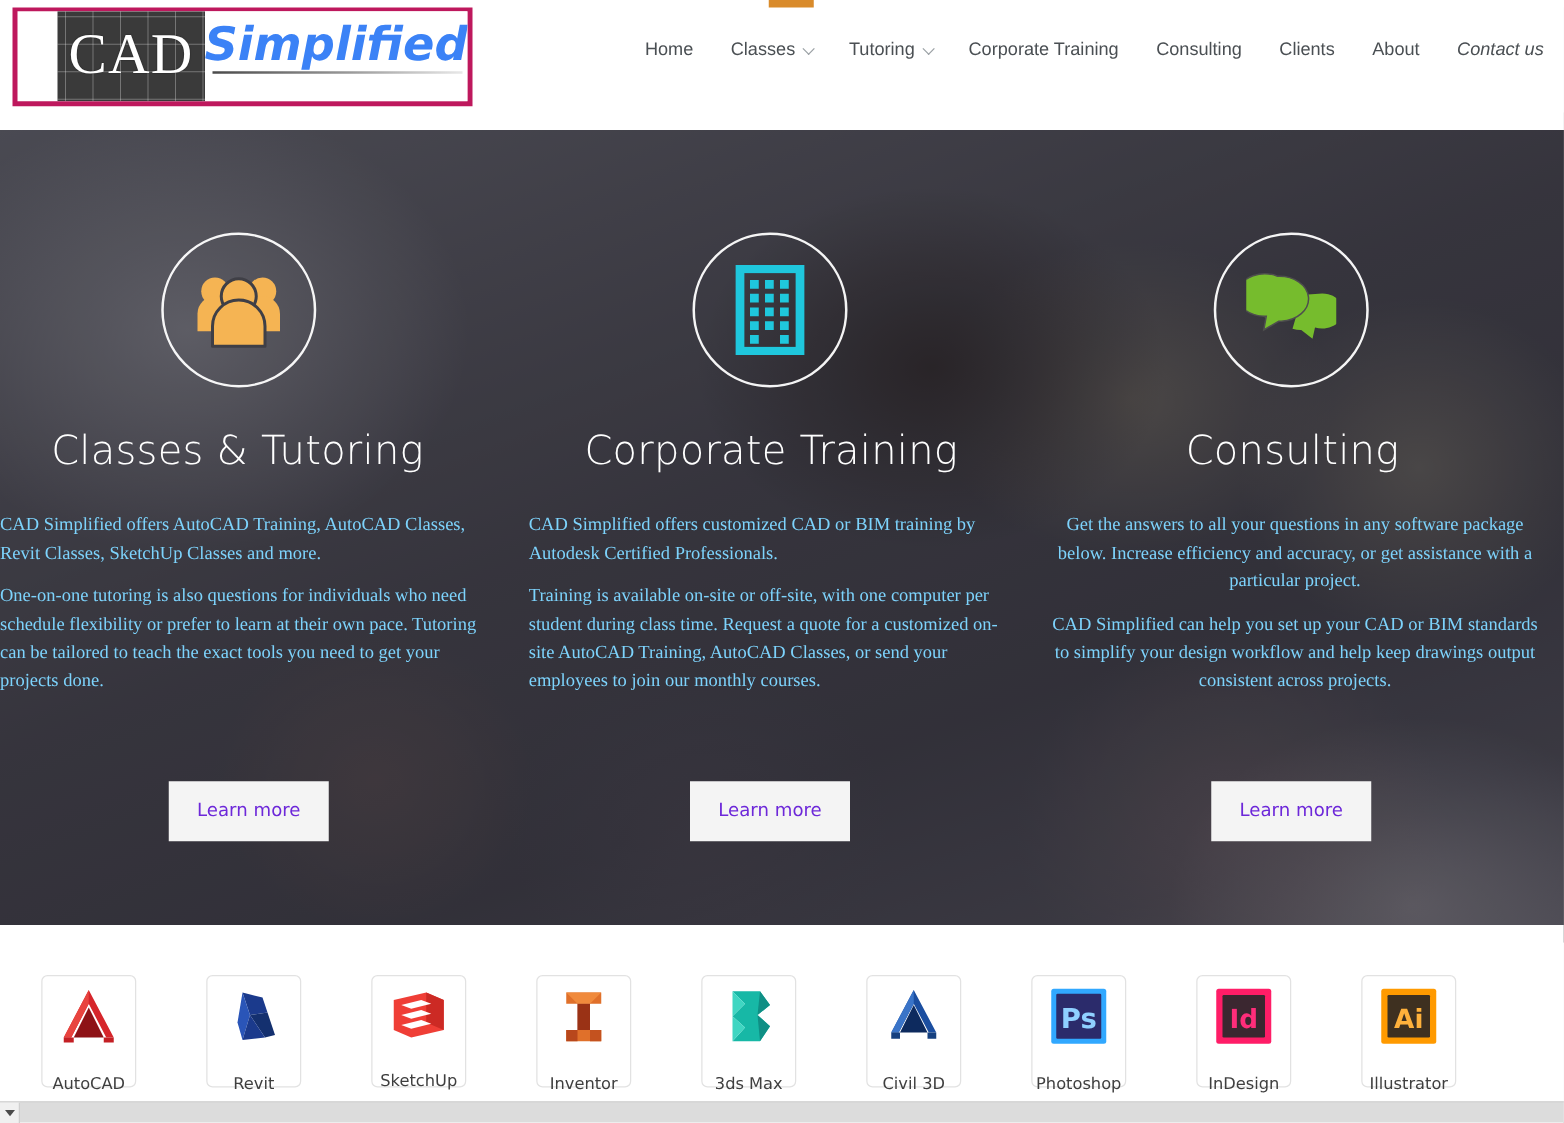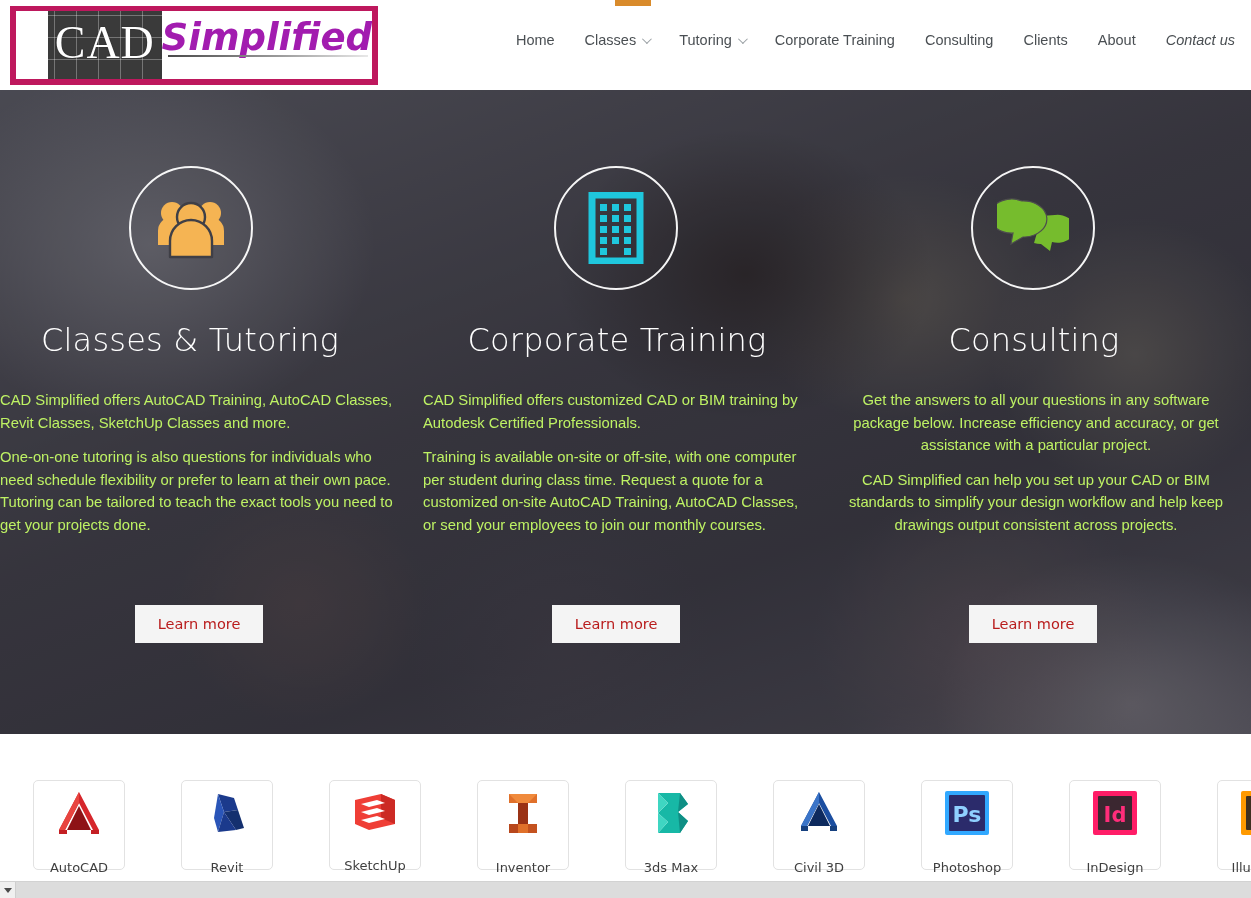--- a/index.html
+++ b/index.html
@@ -28,21 +28,21 @@
   .site-header {
     position: absolute; top: 0; left: 0;
     width: 1251px; height: 90px;
     background: #ffffff;
     z-index: 20;
   }
 
   .logo-box {
     position: absolute; left: 10px; top: 5px;
     width: 368px; height: 80px;
-    border: 6px solid #be185d;
+    border: 4px solid #be185d;
     display: flex;
     background: #ffffff;
     overflow: hidden;
     padding-left: 32px;
   }
   .logo-cad {
     width: 142px; height: 100%;
     background: #3a3a3a;
     position: relative;
     display: flex; align-items: center; justify-content: center;
@@ -65,21 +65,21 @@
     padding-bottom: 4px;
     text-shadow: 0 0 1px rgba(0,0,0,0.8);
   }
   .logo-simplified {
     flex: 1; position: relative;
     background: #ffffff;
     display: flex; align-items: flex-start; justify-content: center;
     padding-top: 8px;
   }
   .logo-simplified .simp-text {
-    color: #a21caf;
+    color: #3b82f6;
     font-family: "DejaVu Sans", sans-serif;
     font-weight: bold; font-style: italic;
     font-size: 37px;
     line-height: 1.05;
   }
   .logo-simplified .simp-rule {
     position: absolute; left: 6px; right: 4px; bottom: 22px;
     height: 2px;
     background: linear-gradient(to right, #4a4a4a 0%, #9a9a9a 55%, #e8e8e8 100%);
   }
@@ -102,21 +102,21 @@
   .chev {
     display: inline-block;
     width: 7px; height: 7px;
     border-right: 1.4px solid #9aa0a4;
     border-bottom: 1.4px solid #9aa0a4;
     transform: rotate(45deg) translateY(-2px);
   }
 
   
   .hero {
-    position: absolute; top: 84px; left: 0;
+    position: absolute; top: 104px; left: 0;
     width: 1251px; height: 650px;
     overflow: hidden;
     background: #45454a;
   }
   .hero-photo {
     position: absolute; inset: 0;
     background:
       radial-gradient(ellipse 260px 200px at 745px 190px, rgba(40,28,20,0.92) 0%, rgba(40,28,20,0.0) 72%),
       radial-gradient(ellipse 230px 180px at 905px 215px, rgba(150,135,96,0.55) 0%, rgba(150,135,96,0) 70%),
       radial-gradient(ellipse 200px 190px at 1135px 270px, rgba(158,144,108,0.5) 0%, rgba(158,144,108,0) 72%),
@@ -161,35 +161,35 @@
     font-size: 32px;
     font-weight: 300;
     letter-spacing: 0.2px;
     font-family: "DejaVu Sans", sans-serif;
   }
   .col-1 .col-title { left: -10px; }
 
   .col-body {
     position: absolute; top: 305px;
     width: 392px;
-    color: #bef264;
+    color: #7dd3fc;
     font-size: 14.8px;
     line-height: 22.5px;
-    font-family: Liberation Sans, sans-serif;
+    font-family: Liberation Serif, serif;
   }
   .col-body p { margin-bottom: 12px; }
   .col-1 .col-body { left: 0px; width: 396px; }
   .col-2 .col-body { left: 6px; width: 392px; }
   .col-3 .col-body { left: 4px; width: 396px; text-align: center; }
 
   .learn-btn {
     position: absolute; top: 521px;
-    width: 128px; height: 38px;
+    width: 128px; height: 48px;
     background: #f4f4f4;
-    color: #b91c1c;
+    color: #6d28d9;
     font-size: 14.5px;
     border: none;
     display: flex; align-items: center; justify-content: center;
     cursor: pointer;
     font-family: "DejaVu Sans", sans-serif;
   }
   .col-1 .learn-btn { left: 135px; }
   .col-2 .learn-btn { left: 135px; }
   .col-3 .learn-btn { left: 135px; }
 
@@ -197,21 +197,21 @@
   .logo-strip {
     position: absolute; top: 740px; left: 0;
     width: 1251px; height: 142px;
     background: #ffffff;
   }
   .logo-row {
     position: absolute; top: 40px; left: 33px;
     display: flex; gap: 56px;
   }
   .sw-card {
-    width: 92px; height: 90px;
+    width: 76px; height: 90px;
     border: 1px solid #e2e2e2;
     border-radius: 5px;
     background: #ffffff;
     display: flex; flex-direction: column;
     align-items: center; justify-content: flex-start;
     padding-top: 9px;
     cursor: pointer;
   }
   .sw-glyph {
     width: 52px; height: 50px;

